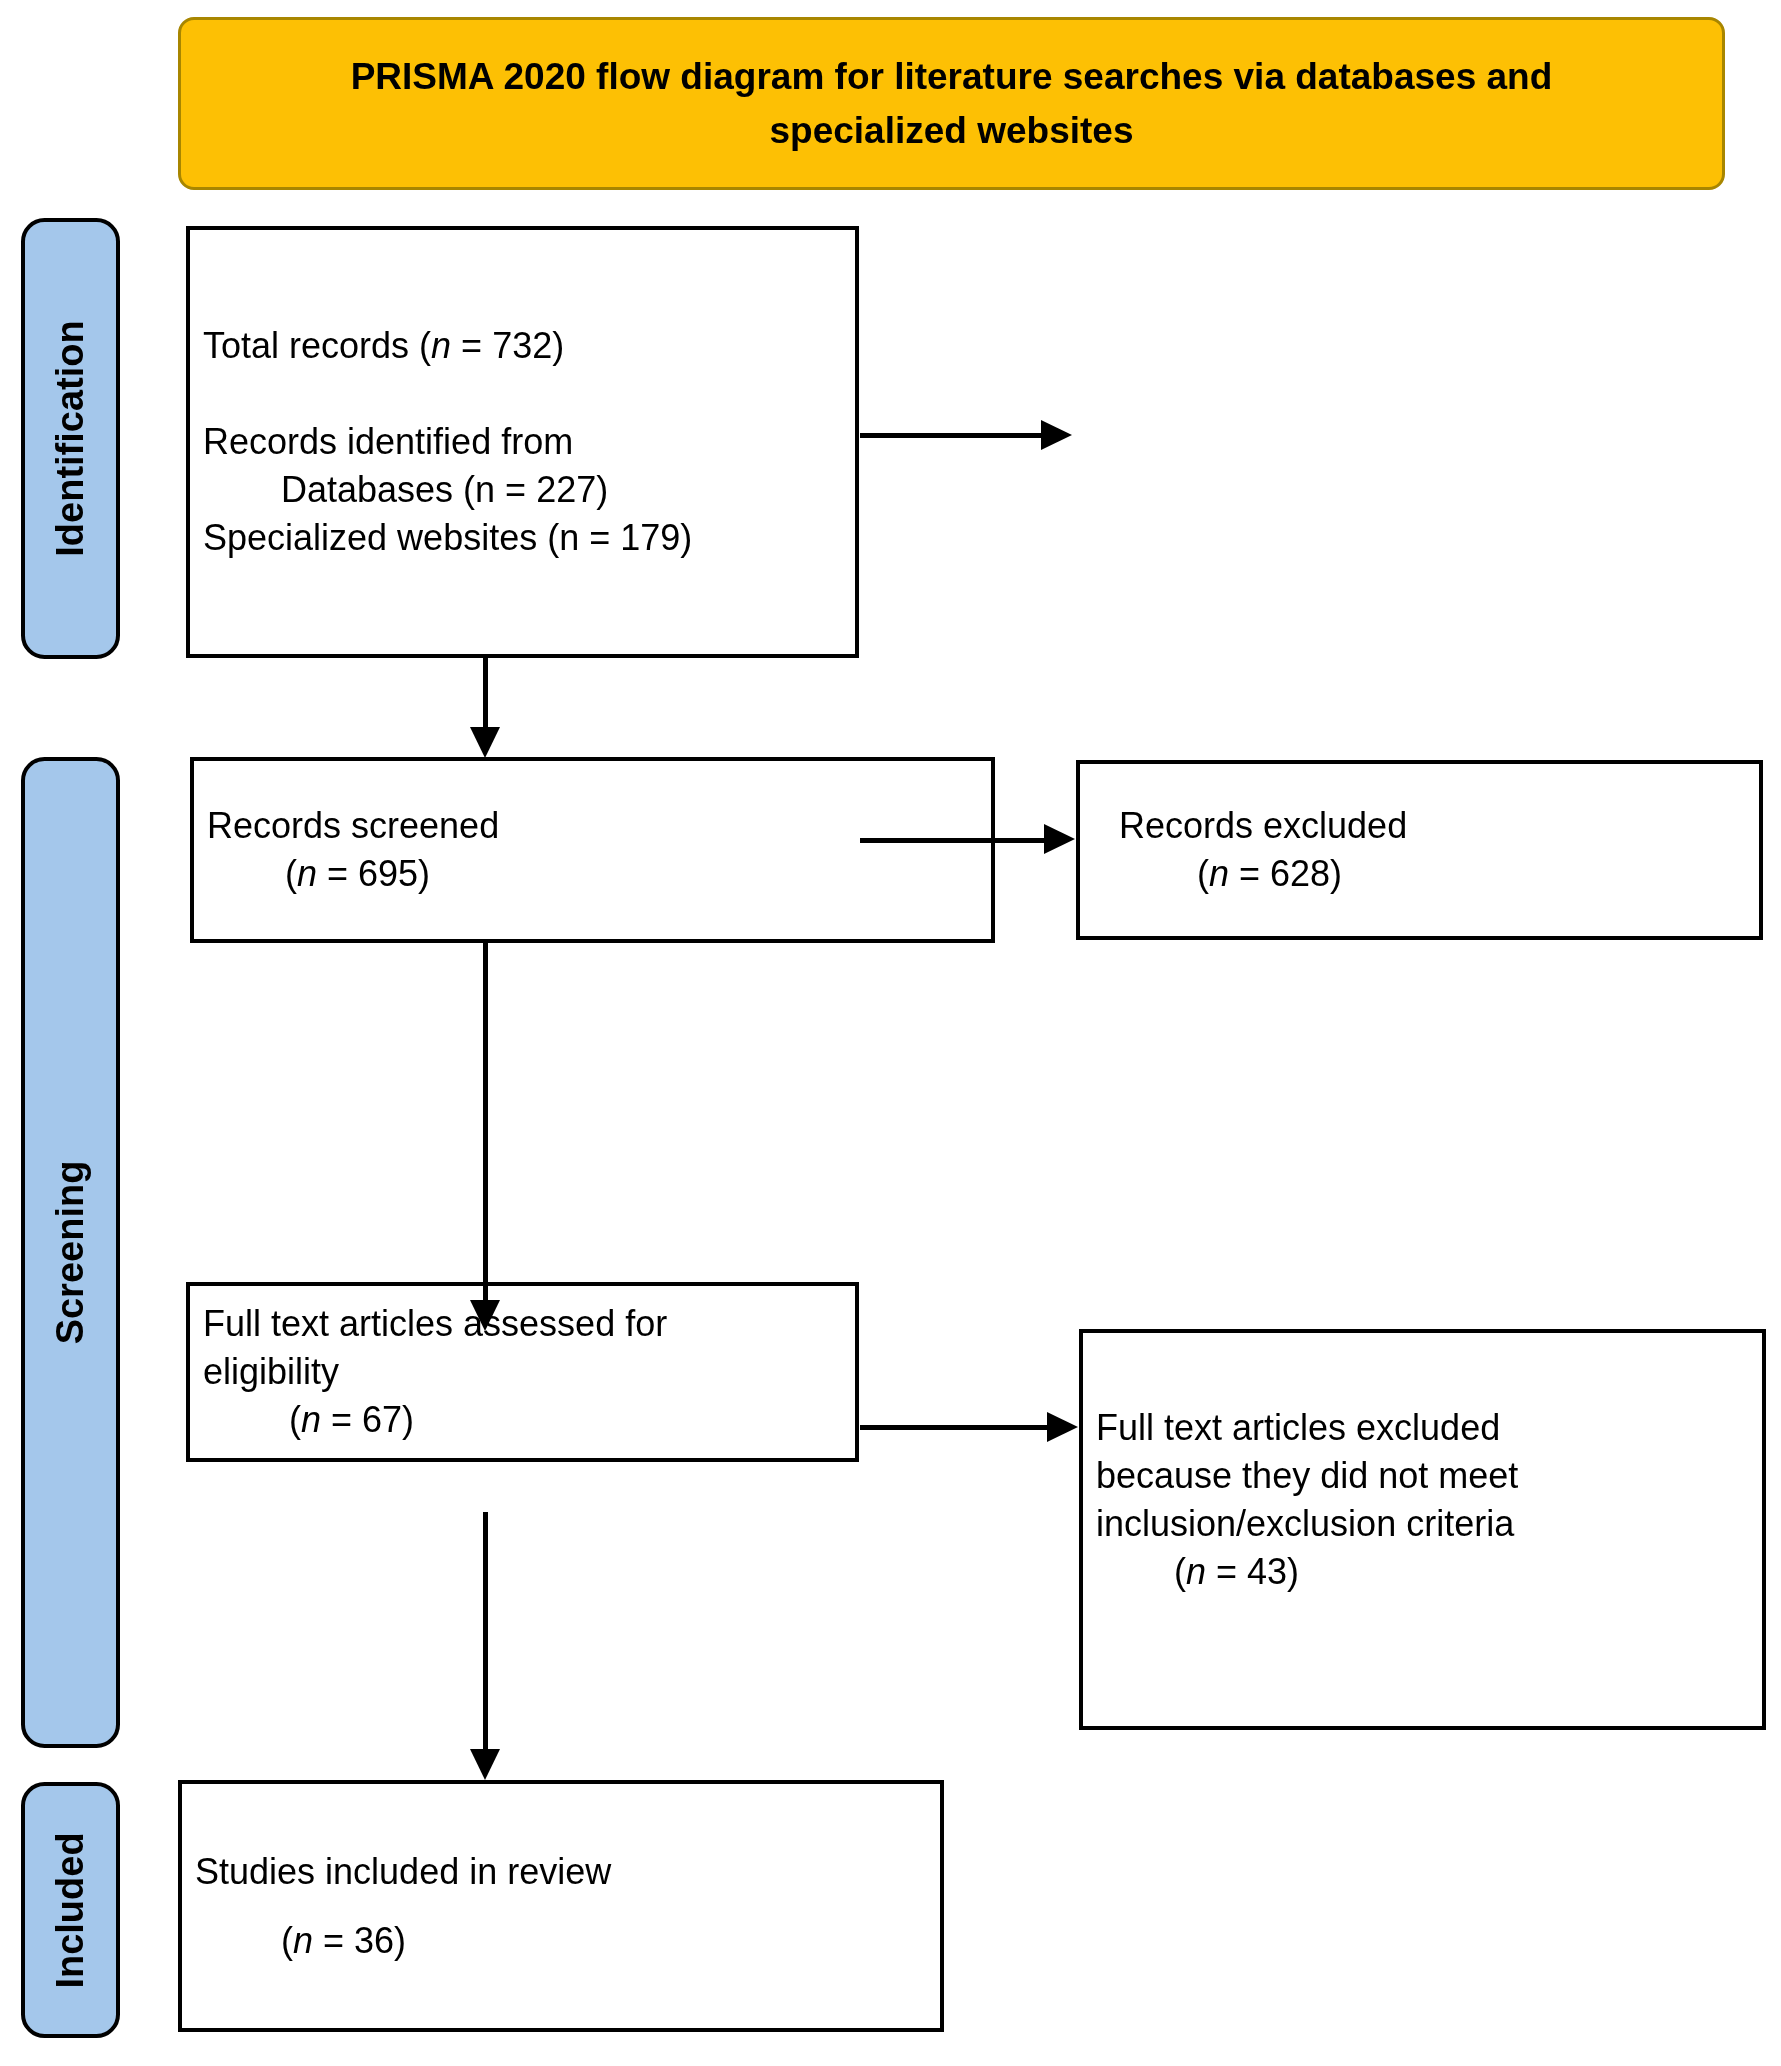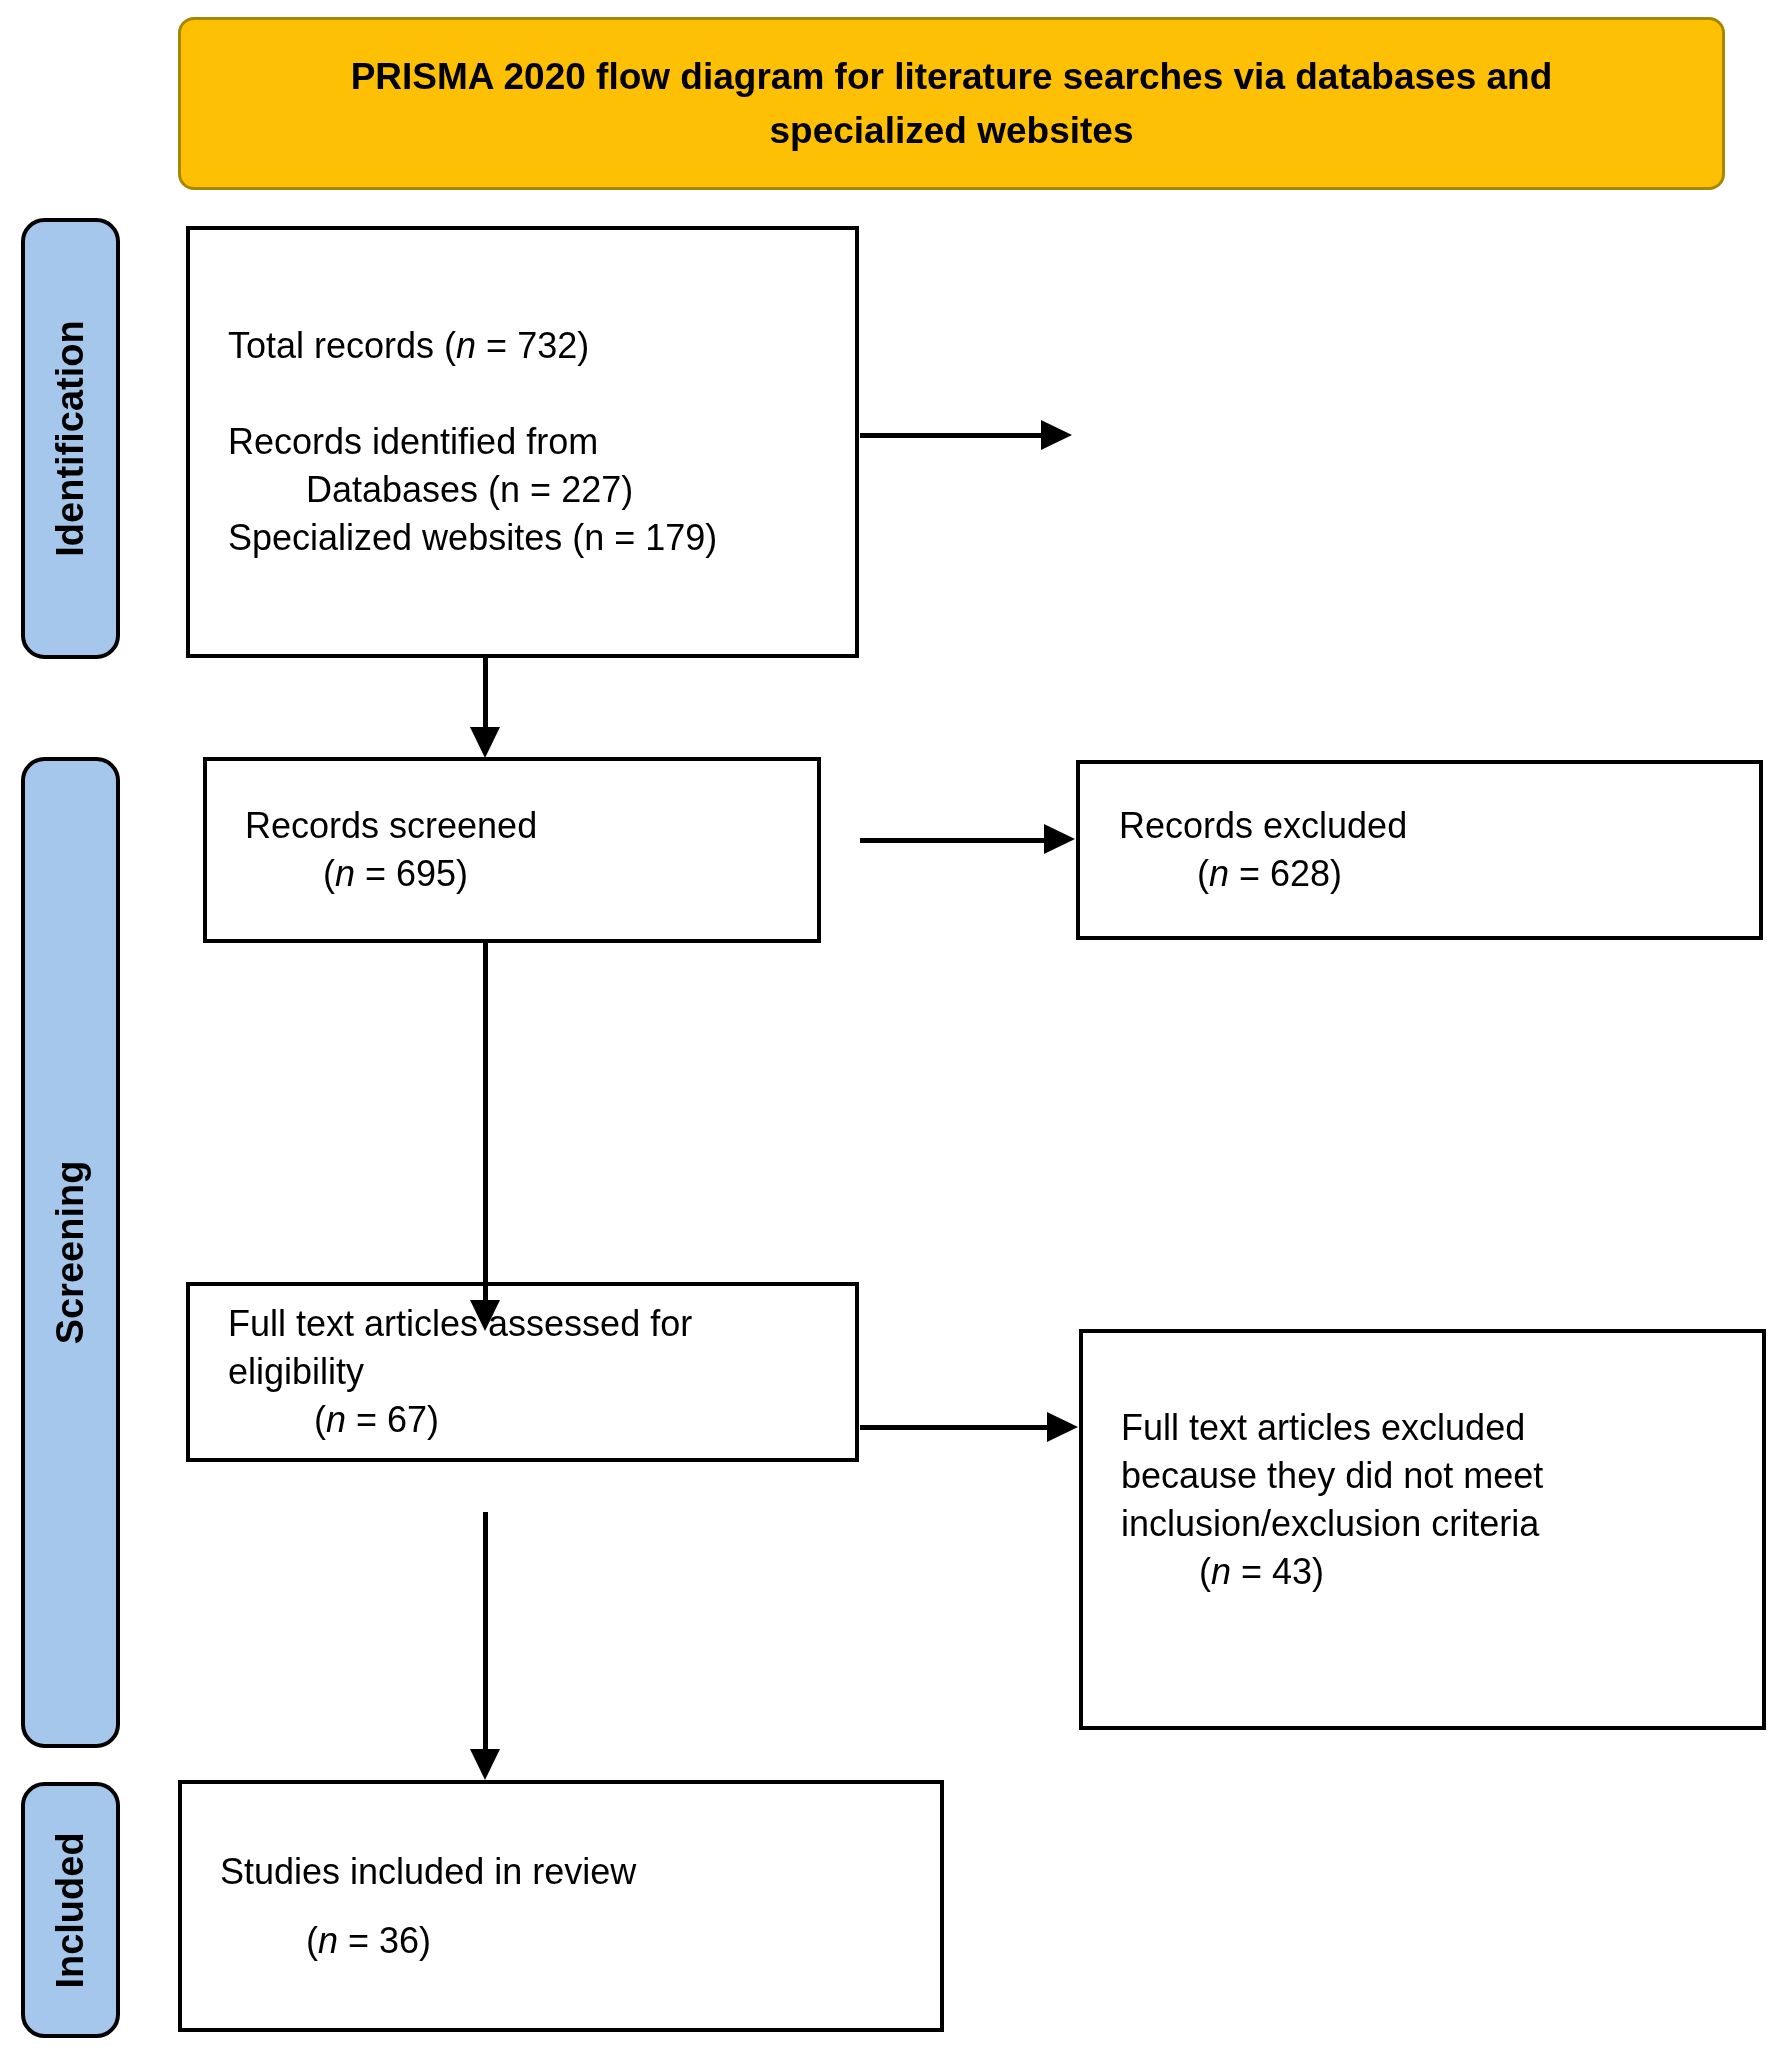--- a/index.html
+++ b/index.html
@@ -25,21 +25,21 @@
     box-sizing:border-box;
   }
   .stage span{
     transform:rotate(-90deg);white-space:nowrap;
     font-weight:bold;font-size:38px;
   }
   
   .fbox{
     position:absolute;background:#fff;border:4.6px solid #000;
     display:flex;flex-direction:column;justify-content:center;
-    box-sizing:border-box;padding-left:38px;padding-right:13px;
+    box-sizing:border-box;padding-left:13px;padding-right:13px;
   }
   .tline{font-size:36px;line-height:48px;min-height:48px;}
   .tline .it{font-style:italic;}
   .ind1{margin-left:78px;}
   .ind2{margin-left:157px;}
   .ind3{margin-left:86px;}
   
   .shaft{position:absolute;background:#000;}
   .head-right{
     position:absolute;width:0;height:0;
@@ -74,21 +74,21 @@
 
   <div class="fbox" style="left:186px;top:226px;width:673px;height:432px;">
     <div class="tline"><span>Total records (</span><span class="it">n</span><span> = 732)</span></div>
     <div class="tline"><span></span></div>
     <div class="tline"><span>Records identified from</span></div>
     <div class="tline ind1"><span>Databases (n = 227)</span></div>
     <div class="tline"><span>Specialized websites (n = 179)</span></div>
   </div>
 
 
-  <div class="fbox" style="left:203px;top:757px;width:618px;height:186px;">
+  <div class="fbox" style="left:190px;top:757px;width:805px;height:186px;">
     <div class="tline"><span>Records screened</span></div>
     <div class="tline ind1"><span>(</span><span class="it">n</span><span> = 695)</span></div>
   </div>
 
   <div class="fbox" style="left:1076px;top:760px;width:687px;height:180px;padding-left:39px;">
     <div class="tline"><span>Records excluded</span></div>
     <div class="tline ind1"><span>(</span><span class="it">n</span><span> = 628)</span></div>
   </div>
 
   <div class="fbox" style="left:186px;top:1282px;width:673px;height:180px;">

